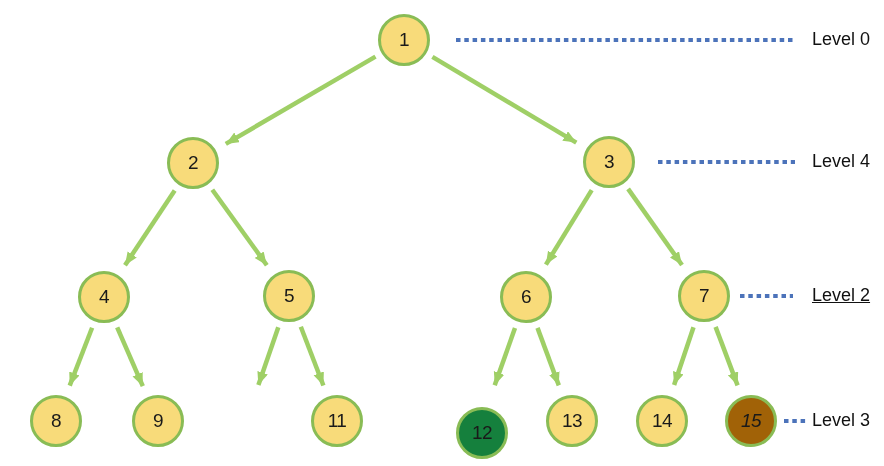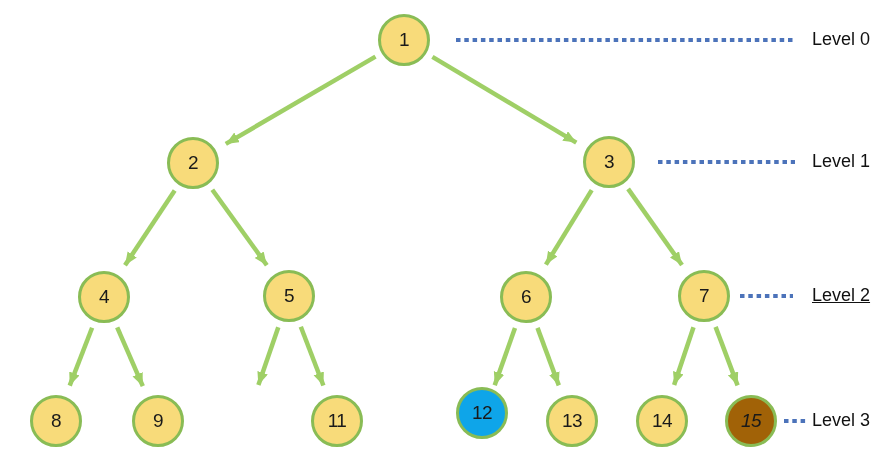--- a/index.html
+++ b/index.html
@@ -72,21 +72,21 @@
 <div class="node" style="left: 378px; top: 14px; width: 52px; height: 52px; background: rgb(248, 219, 122); border: 3px solid rgb(137, 188, 85);">1</div>
     <div class="node" style="left: 167px; top: 137px; width: 52px; height: 52px; background: rgb(248, 219, 122); border: 3px solid rgb(137, 188, 85);">2</div>
     <div class="node" style="left: 583px; top: 136px; width: 52px; height: 52px; background: rgb(248, 219, 122); border: 3px solid rgb(137, 188, 85);">3</div>
     <div class="node" style="left: 78px; top: 271px; width: 52px; height: 52px; background: rgb(248, 219, 122); border: 3px solid rgb(137, 188, 85);">4</div>
     <div class="node" style="left: 263px; top: 270px; width: 52px; height: 52px; background: rgb(248, 219, 122); border: 3px solid rgb(137, 188, 85);">5</div>
     <div class="node" style="left: 500px; top: 271px; width: 52px; height: 52px; background: rgb(248, 219, 122); border: 3px solid rgb(137, 188, 85);">6</div>
     <div class="node" style="left: 678px; top: 270px; width: 52px; height: 52px; background: rgb(248, 219, 122); border: 3px solid rgb(137, 188, 85);">7</div>
     <div class="node" style="left: 30px; top: 395px; width: 52px; height: 52px; background: rgb(248, 219, 122); border: 3px solid rgb(137, 188, 85);">8</div>
     <div class="node" style="left: 132px; top: 395px; width: 52px; height: 52px; background: rgb(248, 219, 122); border: 3px solid rgb(137, 188, 85);">9</div>
     <div class="node" style="left: 311px; top: 395px; width: 52px; height: 52px; background: rgb(248, 219, 122); border: 3px solid rgb(137, 188, 85); text-align: right;">11</div>
-    <div class="node" style="left: 456px; top: 387px; width: 52px; height: 52px; background: #0ea5e9; border: 3px solid rgb(137, 188, 85);">12</div>
+    <div class="node" style="left: 456px; top: 407px; width: 52px; height: 52px; background: #15803d; border: 3px solid rgb(137, 188, 85);">12</div>
     <div class="node" style="left: 546px; top: 395px; width: 52px; height: 52px; background: rgb(248, 219, 122); border: 3px solid rgb(137, 188, 85);">13</div>
     <div class="node" style="left: 636px; top: 395px; width: 52px; height: 52px; background: rgb(248, 219, 122); border: 3px solid rgb(137, 188, 85);">14</div>
     <div class="node" style="left: 725px; top: 395px; width: 52px; height: 52px; background: #a16207; border: 3px solid rgb(137, 188, 85); font-style: italic;">15</div>
     <div class="level-label" style="left: 812px; top: 29px;">Level 0</div>
-    <div class="level-label" style="left: 812px; top: 151px;">Level 1</div>
+    <div class="level-label" style="left: 812px; top: 151px;">Level 4</div>
     <div class="level-label" style="left: 812px; top: 285px; text-decoration: underline;">Level 2</div>
     <div class="level-label" style="left: 812px; top: 410px;">Level 3</div>
   </div>
 
 </body></html>

